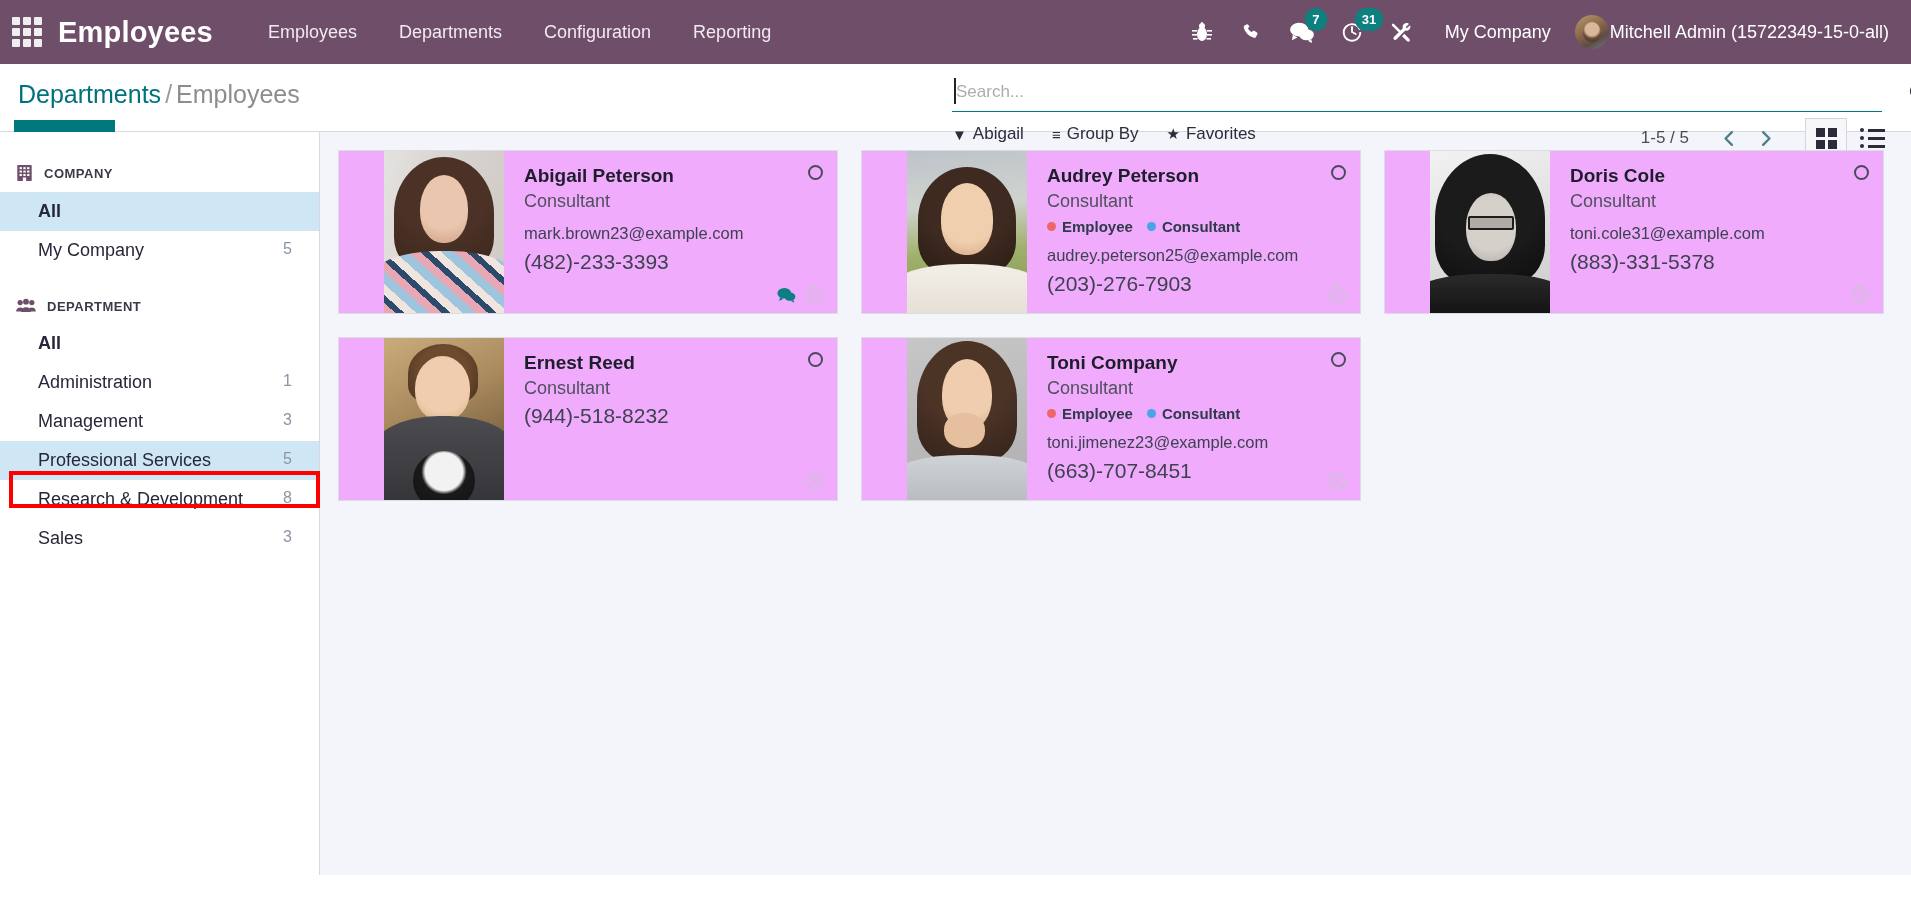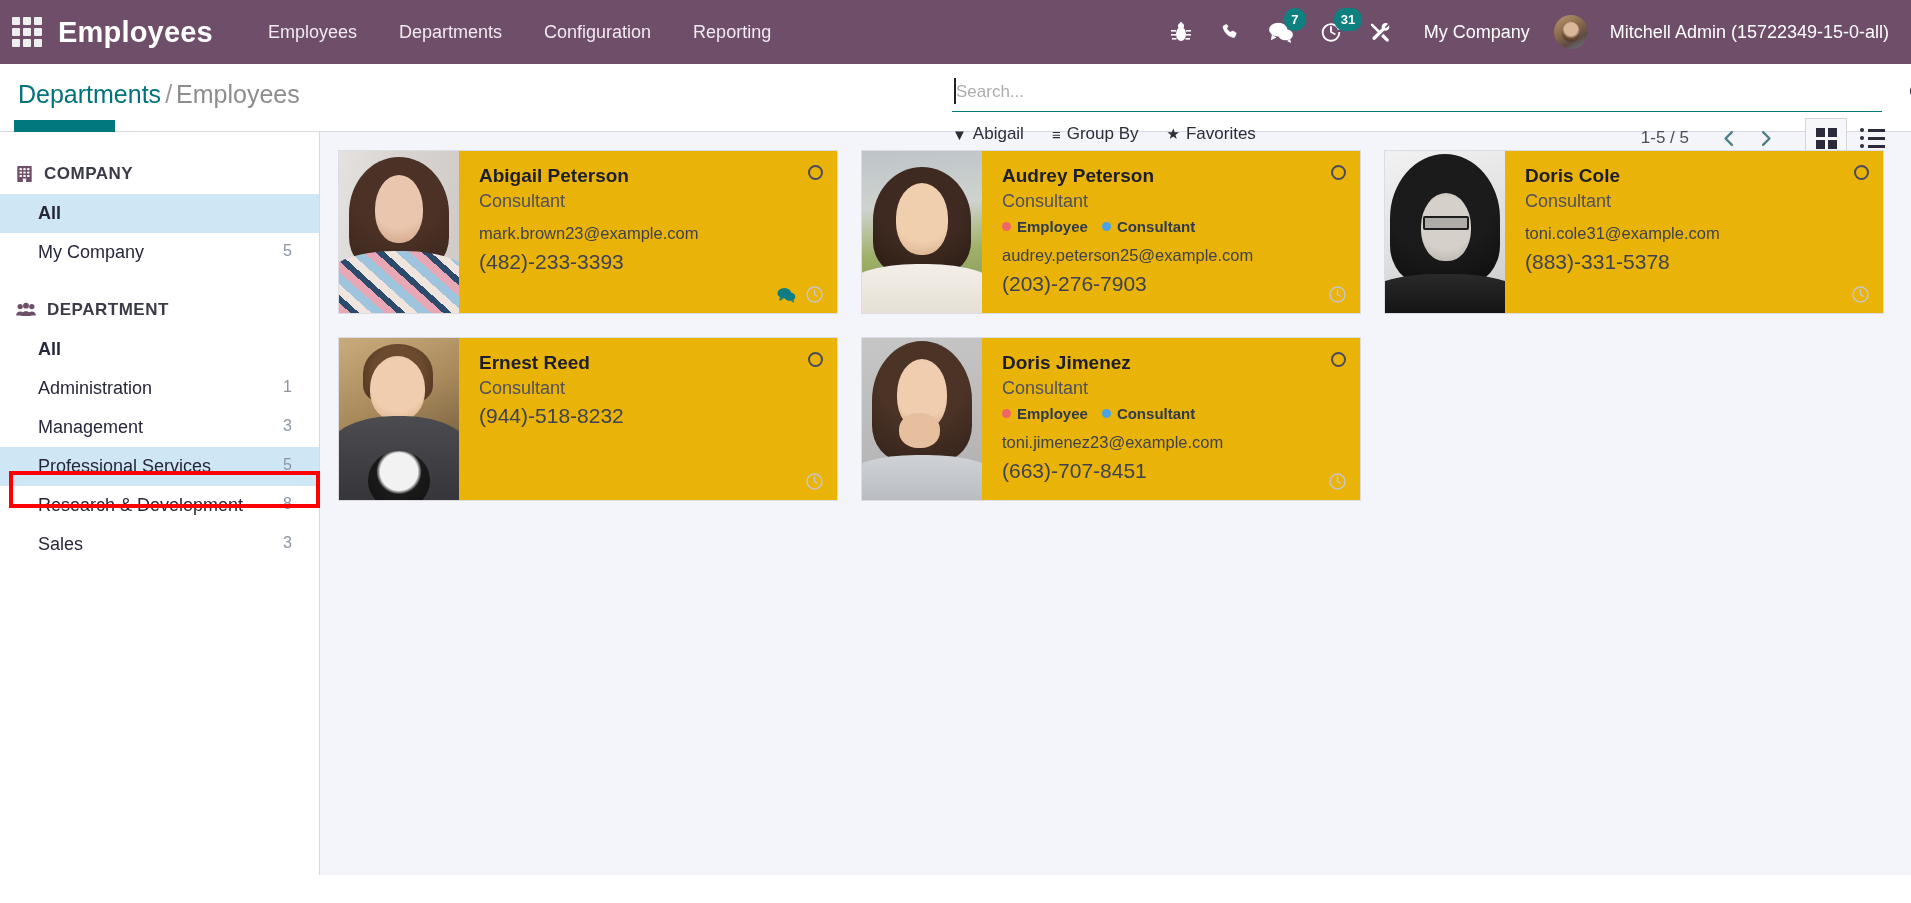--- a/index.html
+++ b/index.html
@@ -48,21 +48,21 @@
   }
   .sysicon svg { display: block; }
   .badge {
     position: absolute; top: 8px; left: 28px;
     background: #0e8080; color: #fff;
     font-size: 13px; font-weight: bold; line-height: 1;
     border-radius: 11px; padding: 5px 7px 5px 7px;
     min-width: 22px; text-align: center;
   }
   .company-name { font-size: 18px; padding: 0 18px; cursor: pointer; white-space: nowrap; }
-  .user-block { display: flex; align-items: center; gap: 22px; cursor: pointer; padding-left: 6px; }
+  .user-block { display: flex; align-items: center; gap: 1px; cursor: pointer; padding-left: 6px; }
   .avatar {
     width: 34px; height: 34px; border-radius: 50%;
     background: linear-gradient(150deg,#b99a72 0%,#8a6a4a 42%,#5e4c45 70%,#6d7f92 100%);
     position: relative; overflow: hidden; flex: none;
   }
   .avatar::after {
     content: ""; position: absolute; left: 8px; top: 7px;
     width: 18px; height: 20px; border-radius: 50% 50% 45% 45%;
     background: radial-gradient(circle at 50% 35%, #d9b79a 0 42%, #6a4b38 60%, #3c2d26 100%);
   }
@@ -144,21 +144,21 @@
 
   
   .sidebar {
     width: 320px; flex: none; background: #ffffff;
     border-right: 1px solid #d8d8e0;
     padding-top: 22px; position: relative;
   }
   .side-section {
     display: flex; align-items: center; gap: 11px;
     padding: 10px 14px 10px 16px;
-    font-size: 17px; font-weight: bold; letter-spacing: .5px;
+    font-size: 13px; font-weight: bold; letter-spacing: .5px;
     color: #3b3b48; text-transform: uppercase;
   }
   .side-section .ico { color: #6e4e68; display: flex; }
   .side-item {
     display: flex; align-items: flex-start; justify-content: space-between;
     padding: 9px 27px 9px 38px;
     font-size: 18px; color: #27273a; cursor: pointer;
   }
   .side-item.selected { background: #cfe6f5; }
   .side-item.bold { font-weight: bold; }
@@ -174,22 +174,22 @@
   .kanban {
     flex: 1 1 auto; background: #f4f5fa;
     padding: 18px 0 0 18px;
     display: flex; flex-wrap: wrap;
     align-content: flex-start;
     gap: 23px;
     overflow: hidden;
   }
   .card {
     width: 500px; height: 164px; flex: none;
-    background: #eab308; border: 1px solid #dcdce4;
-    display: flex; position: relative; cursor: pointer;
+    background: #f0abfc; border: 1px solid #dcdce4;
+    display: flex; position: relative; cursor: pointer; padding-left: 45px;
   }
   .card-photo { width: 120px; flex: none; overflow: hidden; position: relative; }
   .card-body { flex: 1 1 auto; padding: 13px 16px 10px 20px; position: relative; }
   .emp-name { font-size: 19px; font-weight: bold; color: #1d1d2b; line-height: 1.25; }
   .emp-job { font-size: 18px; color: #50505f; line-height: 1.35; margin-top: 1px; }
   .emp-tags { display: flex; align-items: center; gap: 14px; margin-top: 5px; }
   .tag { display: flex; align-items: center; gap: 6px; font-size: 15px; font-weight: bold; color: #2f3a4a; white-space: nowrap; }
   .tag .dot { width: 9px; height: 9px; border-radius: 50%; display: block; flex: none; }
   .emp-mail { font-size: 16.5px; color: #3e4250; margin-top: 8px; line-height: 1.5; }
   .emp-phone { font-size: 21px; color: #3e4250; line-height: 1.5; }
@@ -561,21 +561,21 @@
 
     <div class="card">
       <div class="card-photo">
         <div class="p-bg" style="background:linear-gradient(170deg,#c6c6c6 0%,#b9b9b9 60%,#adadad 100%)"></div>
         <div class="p-hair" style="left:8%;top:2%;width:84%;height:74%;background:radial-gradient(circle at 50% 30%,#4b3326 0 46%,#33221a 100%)"></div>
         <div class="p-head" style="left:29%;top:13%;width:42%;height:44%;background:radial-gradient(circle at 50% 42%,#efcdae 0 58%,#d3a984 100%)"></div>
         <div style="position:absolute;left:31%;top:46%;width:34%;height:22%;border-radius:46%;background:#e6bf9e"></div>
         <div class="p-body" style="height:28%;background:linear-gradient(180deg,#cfd2d6 0%,#b9bdc2 100%)"></div>
       </div>
       <div class="card-body">
-        <div class="emp-name">Doris Jimenez</div>
+        <div class="emp-name">Toni Company</div>
         <div class="emp-job">Consultant</div>
         <div class="emp-tags">
           <span class="tag">
             <span class="dot" style="background:#f06666"></span>
             <span>Employee</span>
           </span>
           <span class="tag">
             <span class="dot" style="background:#4aa3e8"></span>
             <span>Consultant</span>
           </span>

